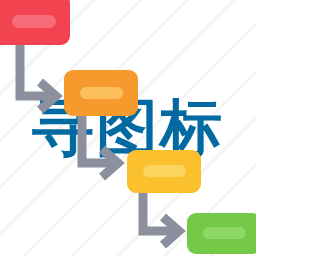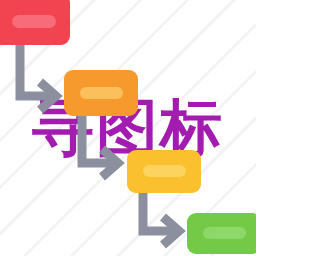--- a/index.html
+++ b/index.html
@@ -31,21 +31,21 @@
   #watermark {
     position: absolute;
     left: 0;
     top: 96px;
     width: 256px;
     height: 64px;
     display: flex;
     align-items: center;
     justify-content: center;
     gap: 16px;
-    color: #a21caf;
+    color: #0369a1;
     font-size: 62px;
     font-weight: bold;
     line-height: 1;
     letter-spacing: 2px;
     user-select: none;
     white-space: nowrap;
   }
   #svg-layer {
     position: absolute;
     inset: 0;

